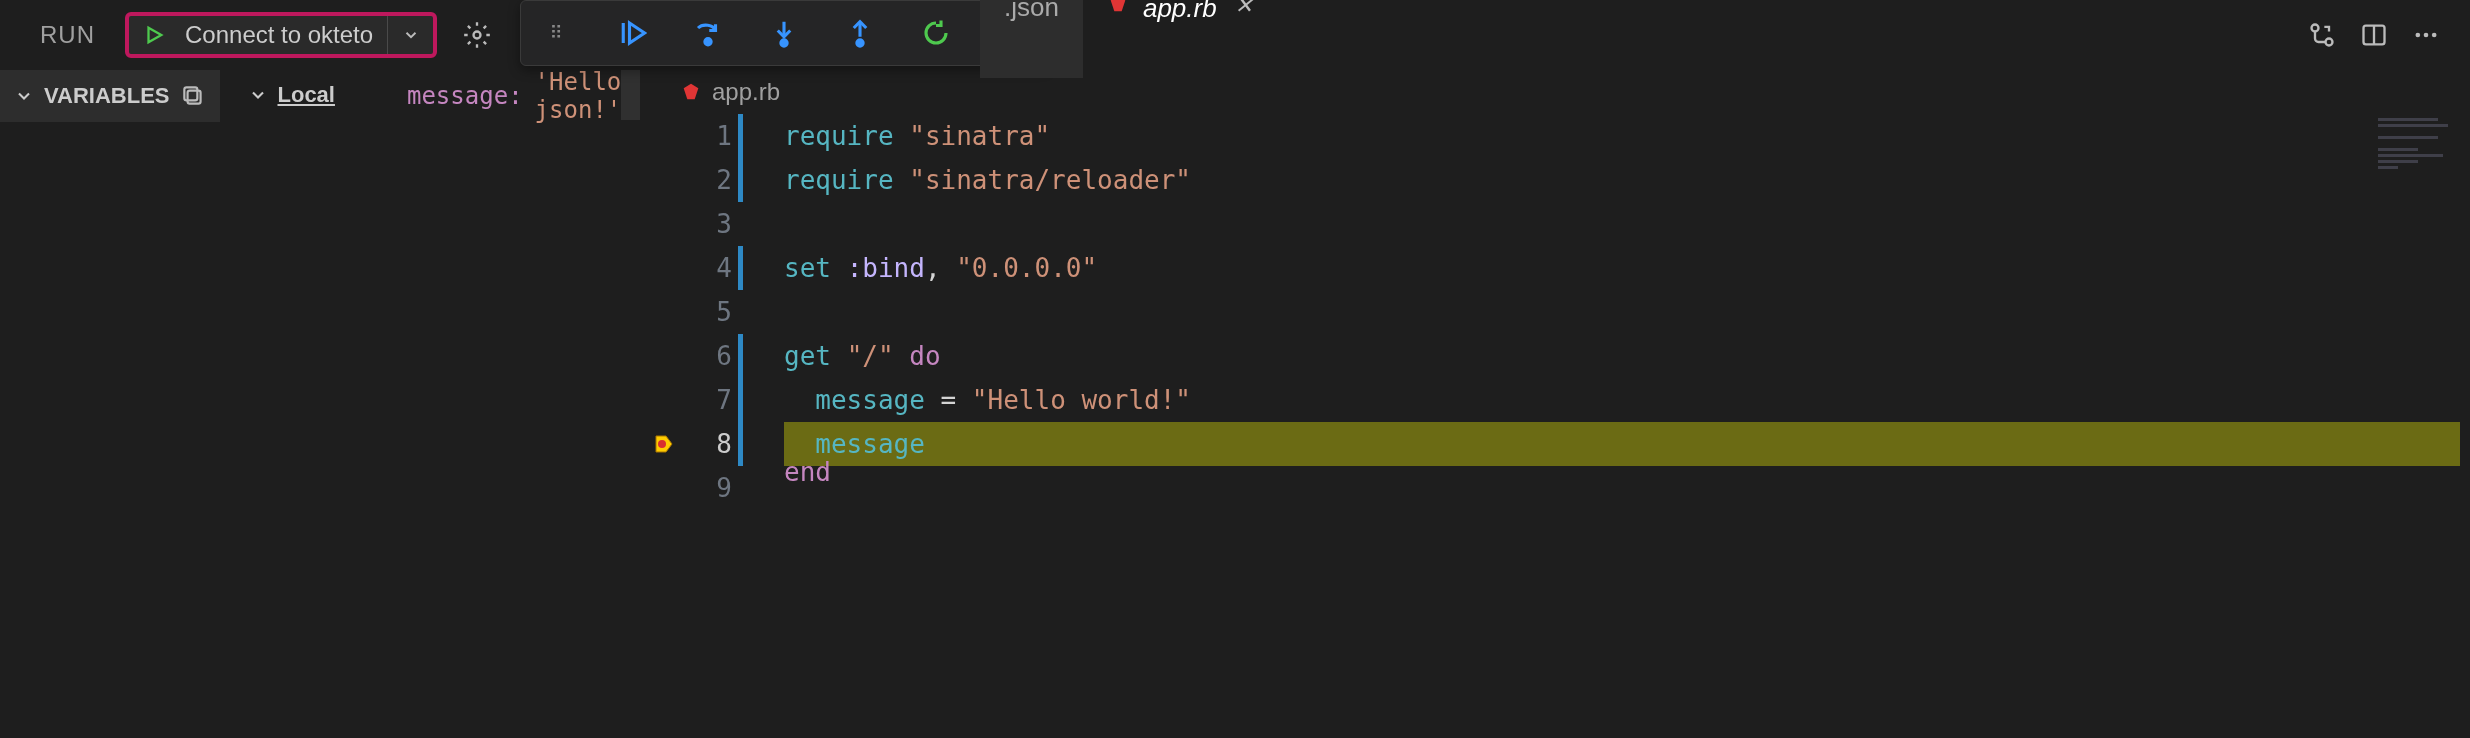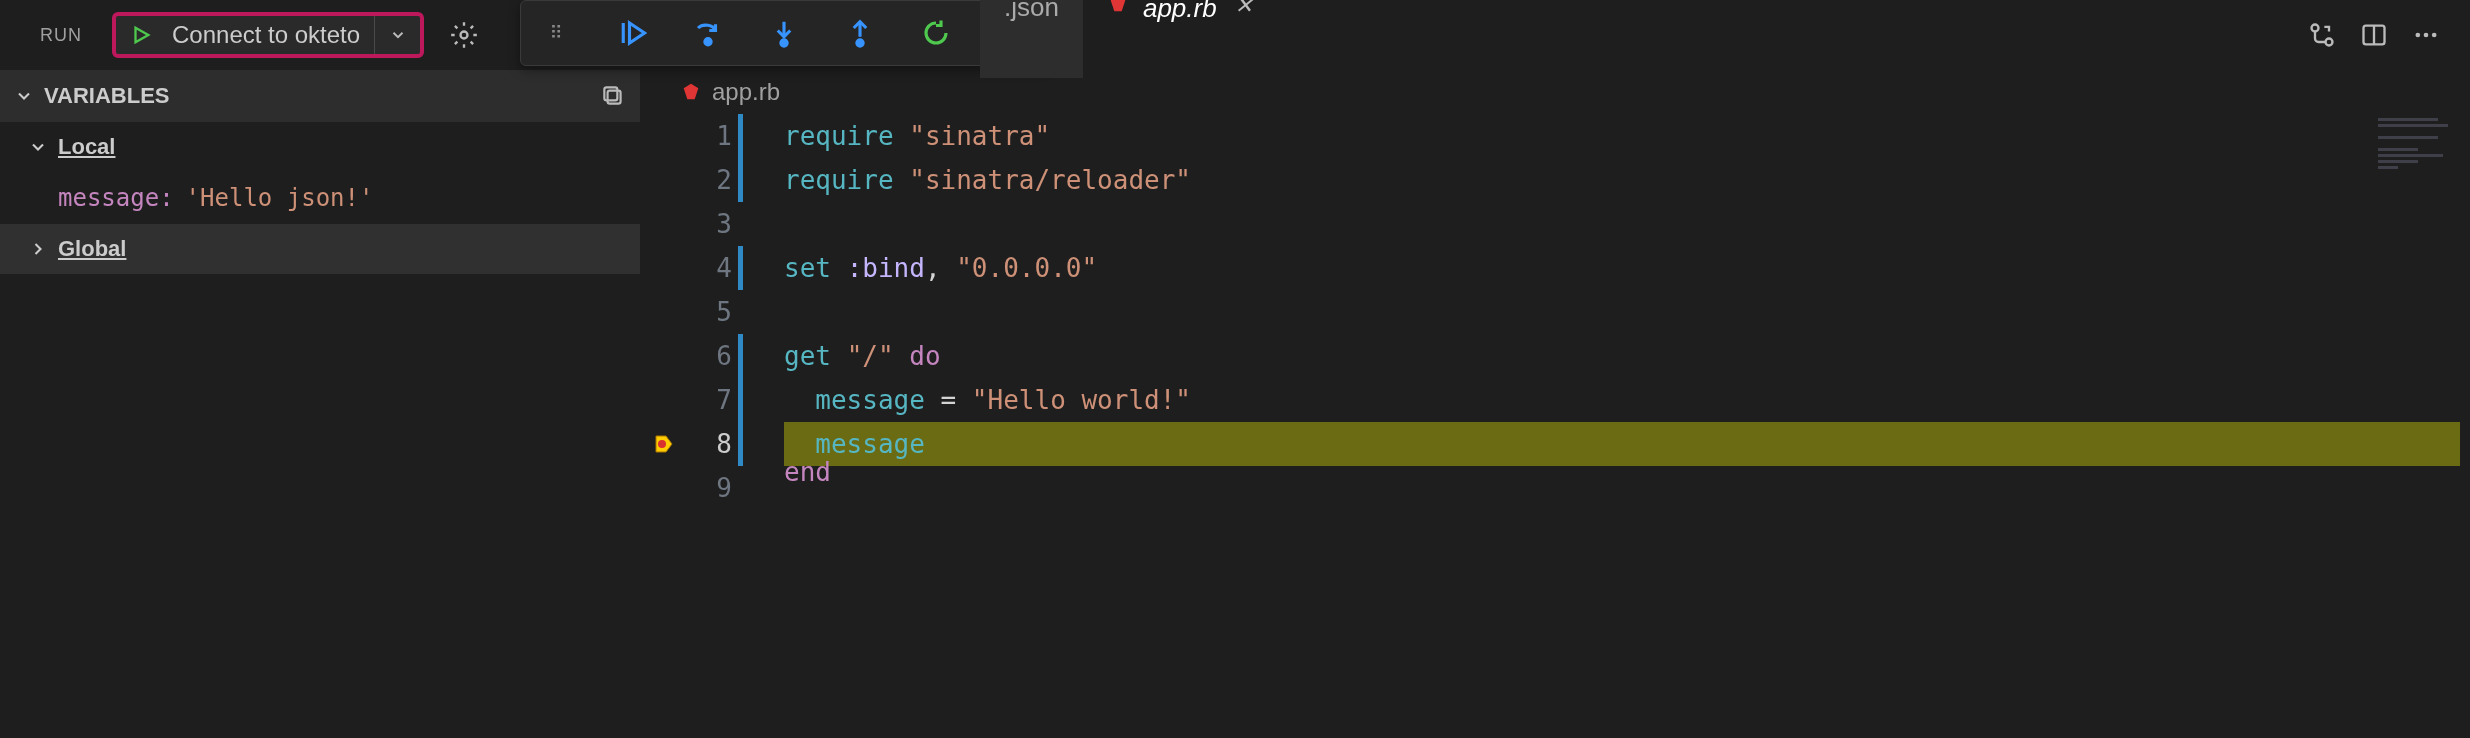--- a/index.html
+++ b/index.html
@@ -16,21 +16,21 @@
 }
 .top-bar {
   height: 70px;
   display: flex;
   align-items: center;
   background: #1e1e1e;
   position: relative;
 }
 .run-label {
   color: #a0a0a0;
-  font-size: 18px;
+  font-size: 24px;
   letter-spacing: 1px;
   padding: 0 30px 0 40px;
 }
 .launch-selector {
   display: flex;
   align-items: center;
   border: 4px solid #be185d;
   border-radius: 6px;
   height: 46px;
   background: #2a2a2a;
@@ -125,21 +125,21 @@
   color: #bbbbbb;
 }
 .body-area {
   flex: 1;
   display: flex;
 }
 .sidebar {
   width: 640px;
   background: #1e1e1e;
   display: flex;
-  flex-direction: column;
+  flex-direction: row;
 }
 .section-header {
   background: #2d2d2d;
   height: 52px;
   display: flex;
   align-items: center;
   padding: 0 14px;
   gap: 10px;
   font-weight: 600;
   font-size: 22px;

